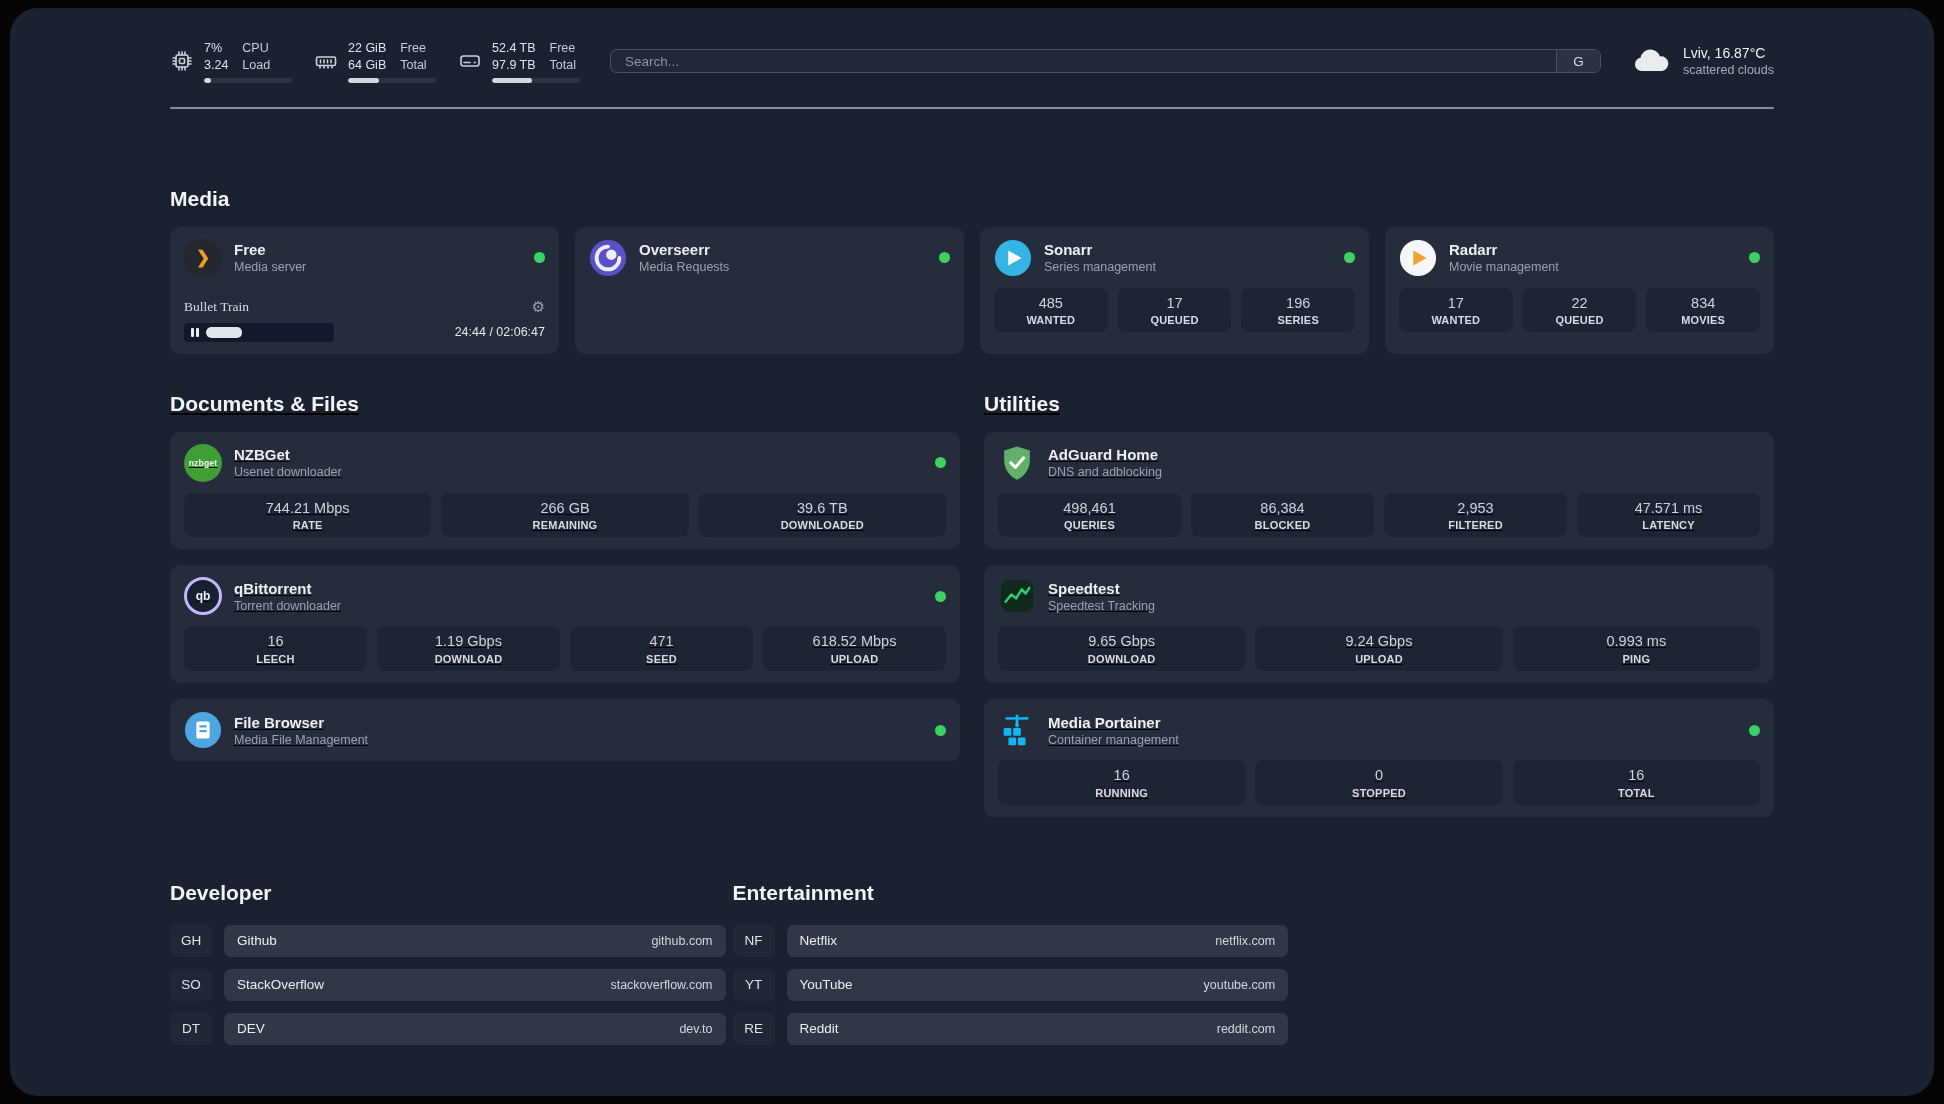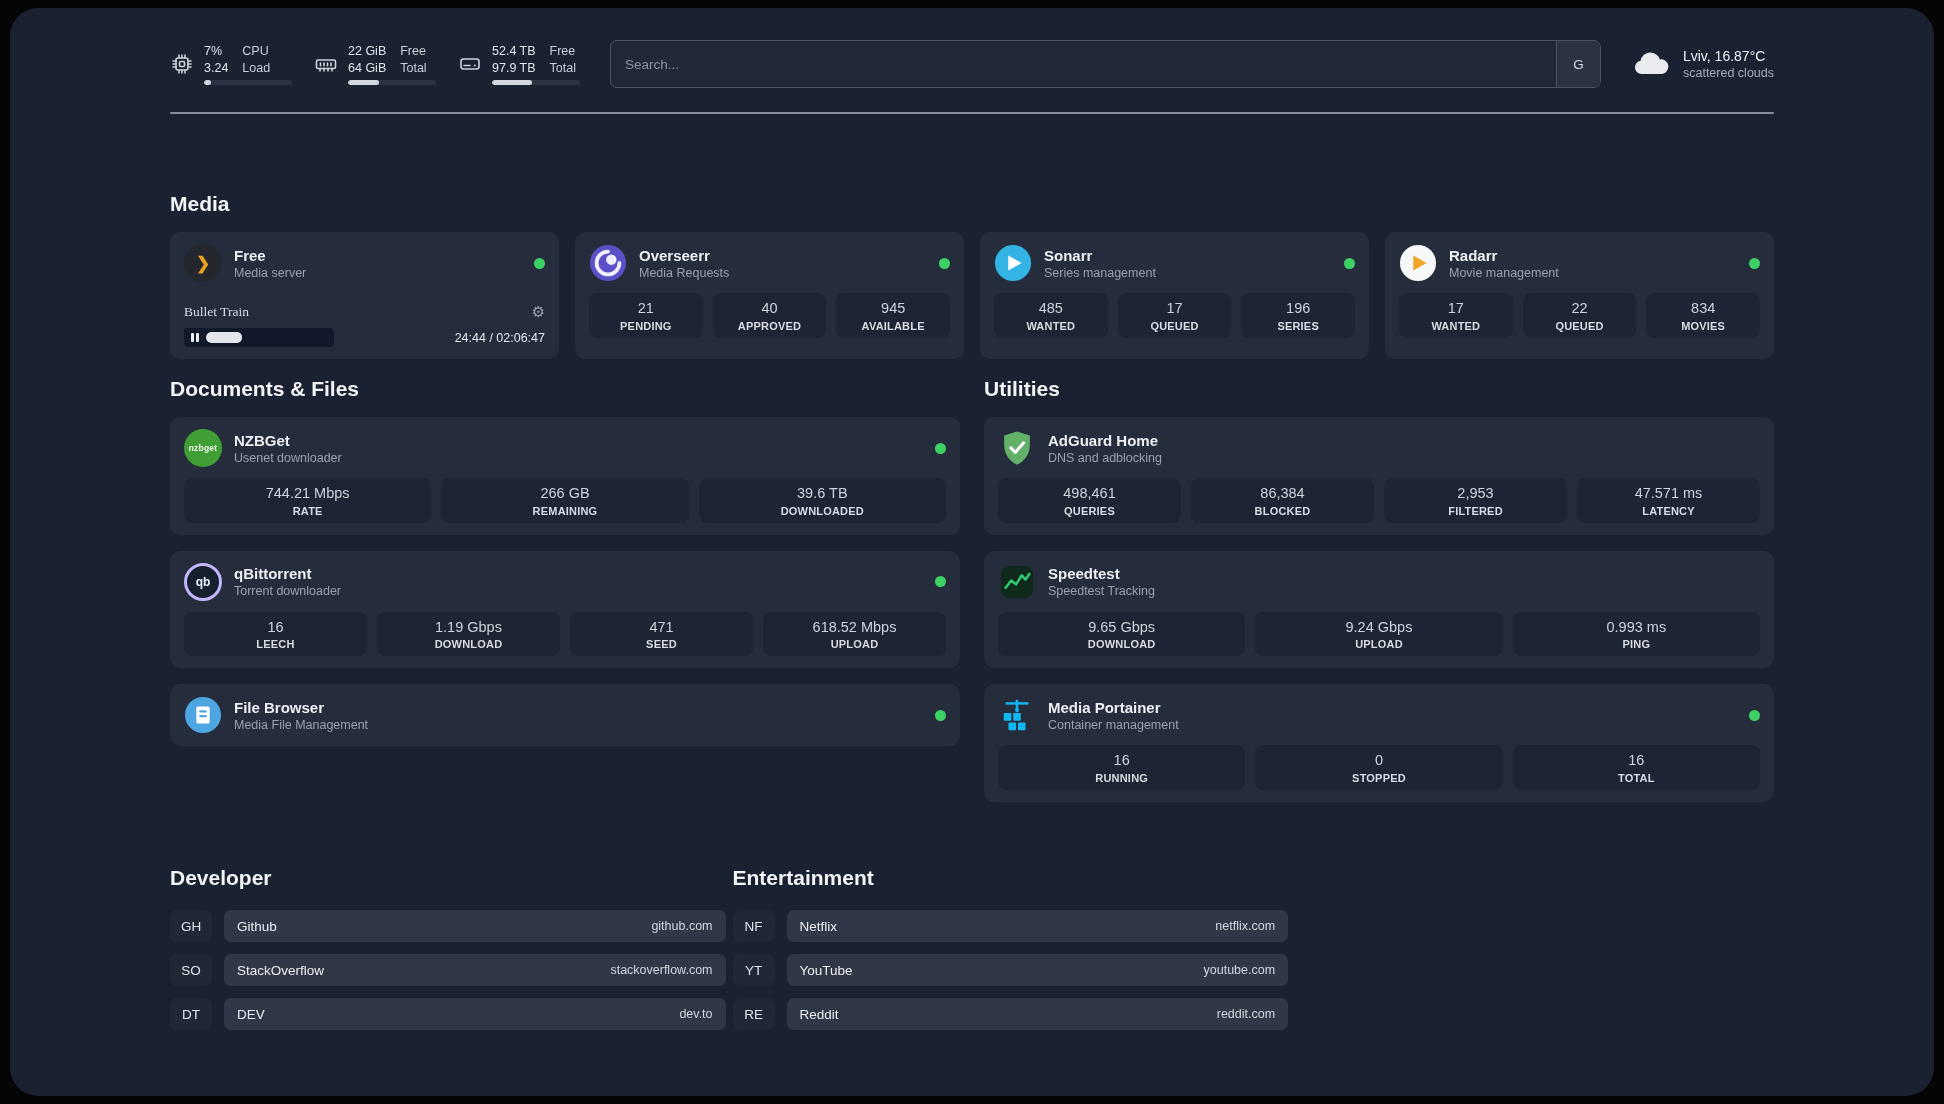--- a/index.html
+++ b/index.html
@@ -12,21 +12,21 @@
   .metric { display:flex; align-items:center; gap:10px; margin-right:22px; }
   .metric-icon { width:24px; height:24px; flex:none; }
   .metric-body { display:flex; flex-direction:column; gap:4px; }
   .metric-cols { display:flex; gap:14px; }
   .metric-col { display:flex; flex-direction:column; font-size:12.5px; line-height:1.35; }
   .metric-col.values { color:#e0e4ea; }
   .metric-col.labels { color:#c9ced6; }
   .meter { height:5px; width:100%; min-width:88px; background:#2c3444; border-radius:3px; overflow:hidden; }
   .meter-fill { height:100%; background:#d3d7de; border-radius:3px; }
 
-  .search { flex:1; margin:0 30px 0 8px; display:flex; align-items:stretch; height:48px;
+  .search { flex:1; margin:0 30px 0 8px; display:flex; align-items:stretch; height:24px;
             border:1px solid #4a5263; border-radius:7px; background:#212939; overflow:hidden; }
   .search input { flex:1; background:transparent; border:none; outline:none; color:#e0e4ea;
                   font-size:13.5px; padding:0 14px; font-family:"Liberation Sans", sans-serif; }
   .search input::placeholder { color:#8d93a0; }
   .search-btn { width:44px; border-left:1px solid #4a5263; background:#2b3342; color:#d7dbe1;
                 display:flex; align-items:center; justify-content:center; font-size:13.5px; cursor:pointer; }
 
   .weather { display:flex; align-items:center; gap:12px; }
   .weather-icon { width:40px; height:28px; flex:none; }
   .weather-loc { font-size:14px; color:#eef0f3; }
@@ -61,21 +61,21 @@
   .player-row { display:flex; align-items:center; margin-top:8px; gap:10px; }
   .player-bar { width:150px; height:19px; background:#12192a; border-radius:4px; display:flex;
                 align-items:center; padding:0 7px; gap:7px; cursor:pointer; }
   .pause { display:flex; gap:2.5px; flex:none; }
   .pause span { width:2.5px; height:9px; background:#eceef1; border-radius:1px; display:block; }
   .player-progress { flex:1; height:11px; border-radius:5px; position:relative; overflow:hidden; }
   .player-fill { height:100%; background:#e3e6eb; border-radius:5px; }
   .player-time { margin-left:auto; font-size:12.5px; color:#e4e7ec; white-space:nowrap; }
 
   
-  .mid-section { margin-top:18px; display:grid; grid-template-columns:1fr 1fr; gap:24px; align-items:start; }
+  .mid-section { margin-top:38px; display:grid; grid-template-columns:1fr 1fr; gap:24px; align-items:start;text-decoration:underline; }
   .col { display:flex; flex-direction:column; gap:16px; }
 
   
   .icon-plex { background:#24272d; color:#e8a325; font-size:17px; }
   .icon-nzbget { background:#3f9e34; color:#f0f6ef; font-size:8.5px; font-weight:700; letter-spacing:.2px; }
   .icon-qb { background:#16202f; border:3px solid #c4b5fd; color:#eaf2fb; font-size:12px; font-weight:700; }
 
   
   .bookmarks { margin-top:64px; display:grid; grid-template-columns:1.16fr 1.16fr 1fr; gap:7px; align-items:start; }
   .bm-col { display:flex; flex-direction:column; gap:12px; }
@@ -221,34 +221,20 @@
               <path d="M20 8 a12 12 0 1 0 12 12" fill="none" stroke="#efeefc" stroke-width="4" stroke-linecap="round"></path>
               <circle cx="23.5" cy="16.5" r="5.5" fill="#efeefc"></circle>
             </svg>
           </span>
           <div class="card-titles">
             <div class="card-title">Overseerr</div>
             <div class="card-sub">Media Requests</div>
           </div>
           <span class="status-dot"></span>
         </div>
-        <div class="stats-row">
-          <div class="stat">
-            <div class="stat-value">21</div>
-            <div class="stat-label">PENDING</div>
-          </div>
-          <div class="stat">
-            <div class="stat-value">40</div>
-            <div class="stat-label">APPROVED</div>
-          </div>
-          <div class="stat">
-            <div class="stat-value">945</div>
-            <div class="stat-label">AVAILABLE</div>
-          </div>
-        </div>
       </div>
 
       <div class="card">
         <div class="card-header">
           <span class="app-icon">
             <svg viewBox="0 0 40 40">
               <circle cx="20" cy="20" r="19" fill="#33b4e4"></circle>
               <path d="M15 12 L29 20 L15 28 Z" fill="#ffffff"></path>
             </svg>
           </span>

